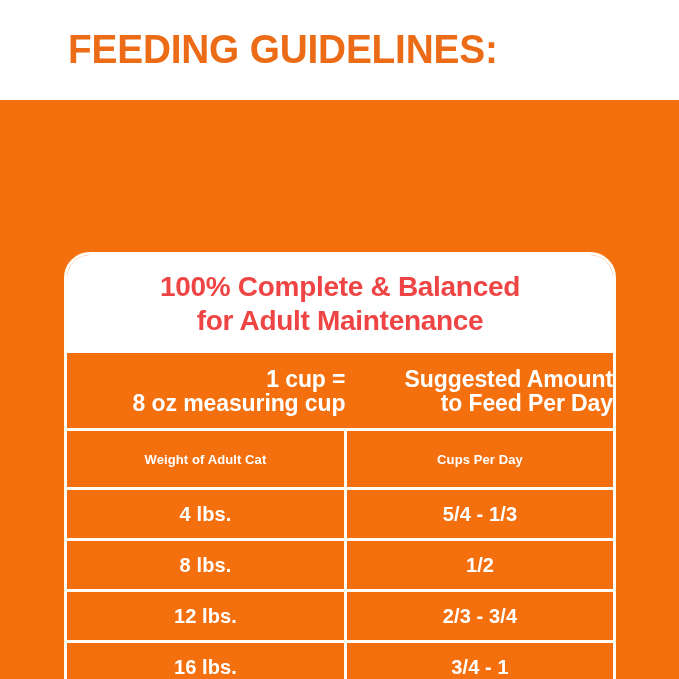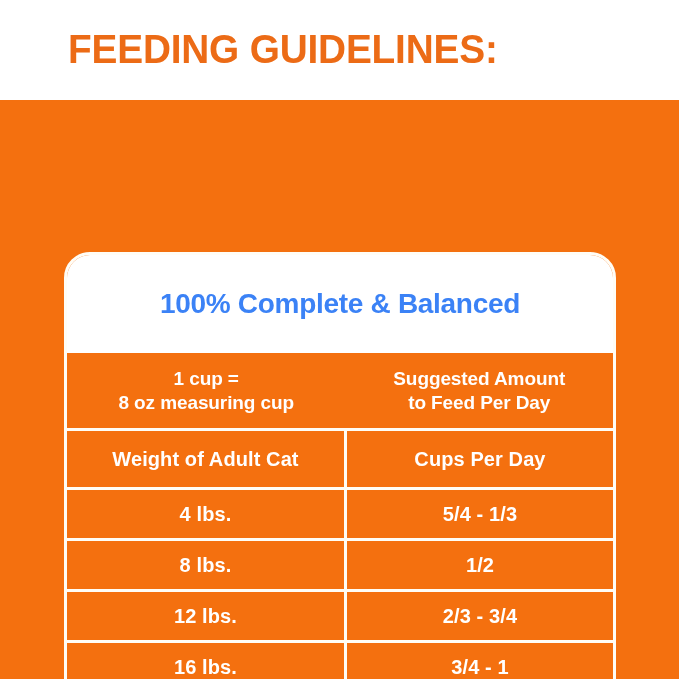--- a/index.html
+++ b/index.html
@@ -69,21 +69,21 @@
     background: #FFFFFF;
     height: 98px;
     display: flex;
     flex-direction: column;
     align-items: center;
     justify-content: center;
     padding: 0 18px;
     box-sizing: border-box;
   }
   .card-heading-line {
-    color: #3b82f6;
+    color: #ef4444;
     font-size: 28px;
     line-height: 34px;
     font-weight: 700;
     text-align: center;
     white-space: nowrap;
     letter-spacing: -0.3px;
   }
 
   
   .table {
@@ -97,30 +97,31 @@
     color: #FFFFFF;
     vertical-align: middle;
   }
 
   .col-left  { width: 51%; }
   .col-right { width: 49%; }
 
   
   .row-top td {
     height: 75px;
-    font-size: 19px;
+    font-size: 23px;
     line-height: 24px;
     font-weight: 700;
     letter-spacing: -0.1px;
+    text-align: right;
   }
 
   
   .row-subhead td {
     height: 56px;
-    font-size: 20px;
+    font-size: 13px;
     font-weight: 700;
     letter-spacing: 0.1px;
     border-top: 3px solid #FFFDF6;
   }
   .row-subhead td.col-right { border-left: 3px solid #FFFDF6; }
 
   
   .row-data td {
     height: 48px;
     font-size: 20px;
@@ -138,20 +139,21 @@
 <div class="header-band">
   <div class="header-title">FEEDING GUIDELINES:</div>
 </div>
 
 <div class="body-area">
 
   <div class="card">
 
     <div class="card-heading">
       <span class="card-heading-line">100% Complete &amp; Balanced</span>
+      <span class="card-heading-line">for Adult Maintenance</span>
     </div>
 
     <table class="table">
       <tbody>
 
         <tr class="row-top">
           <td class="col-left">
             <span class="cell-line">1 cup =</span>
             <span class="cell-line">8 oz measuring cup</span>
           </td>

